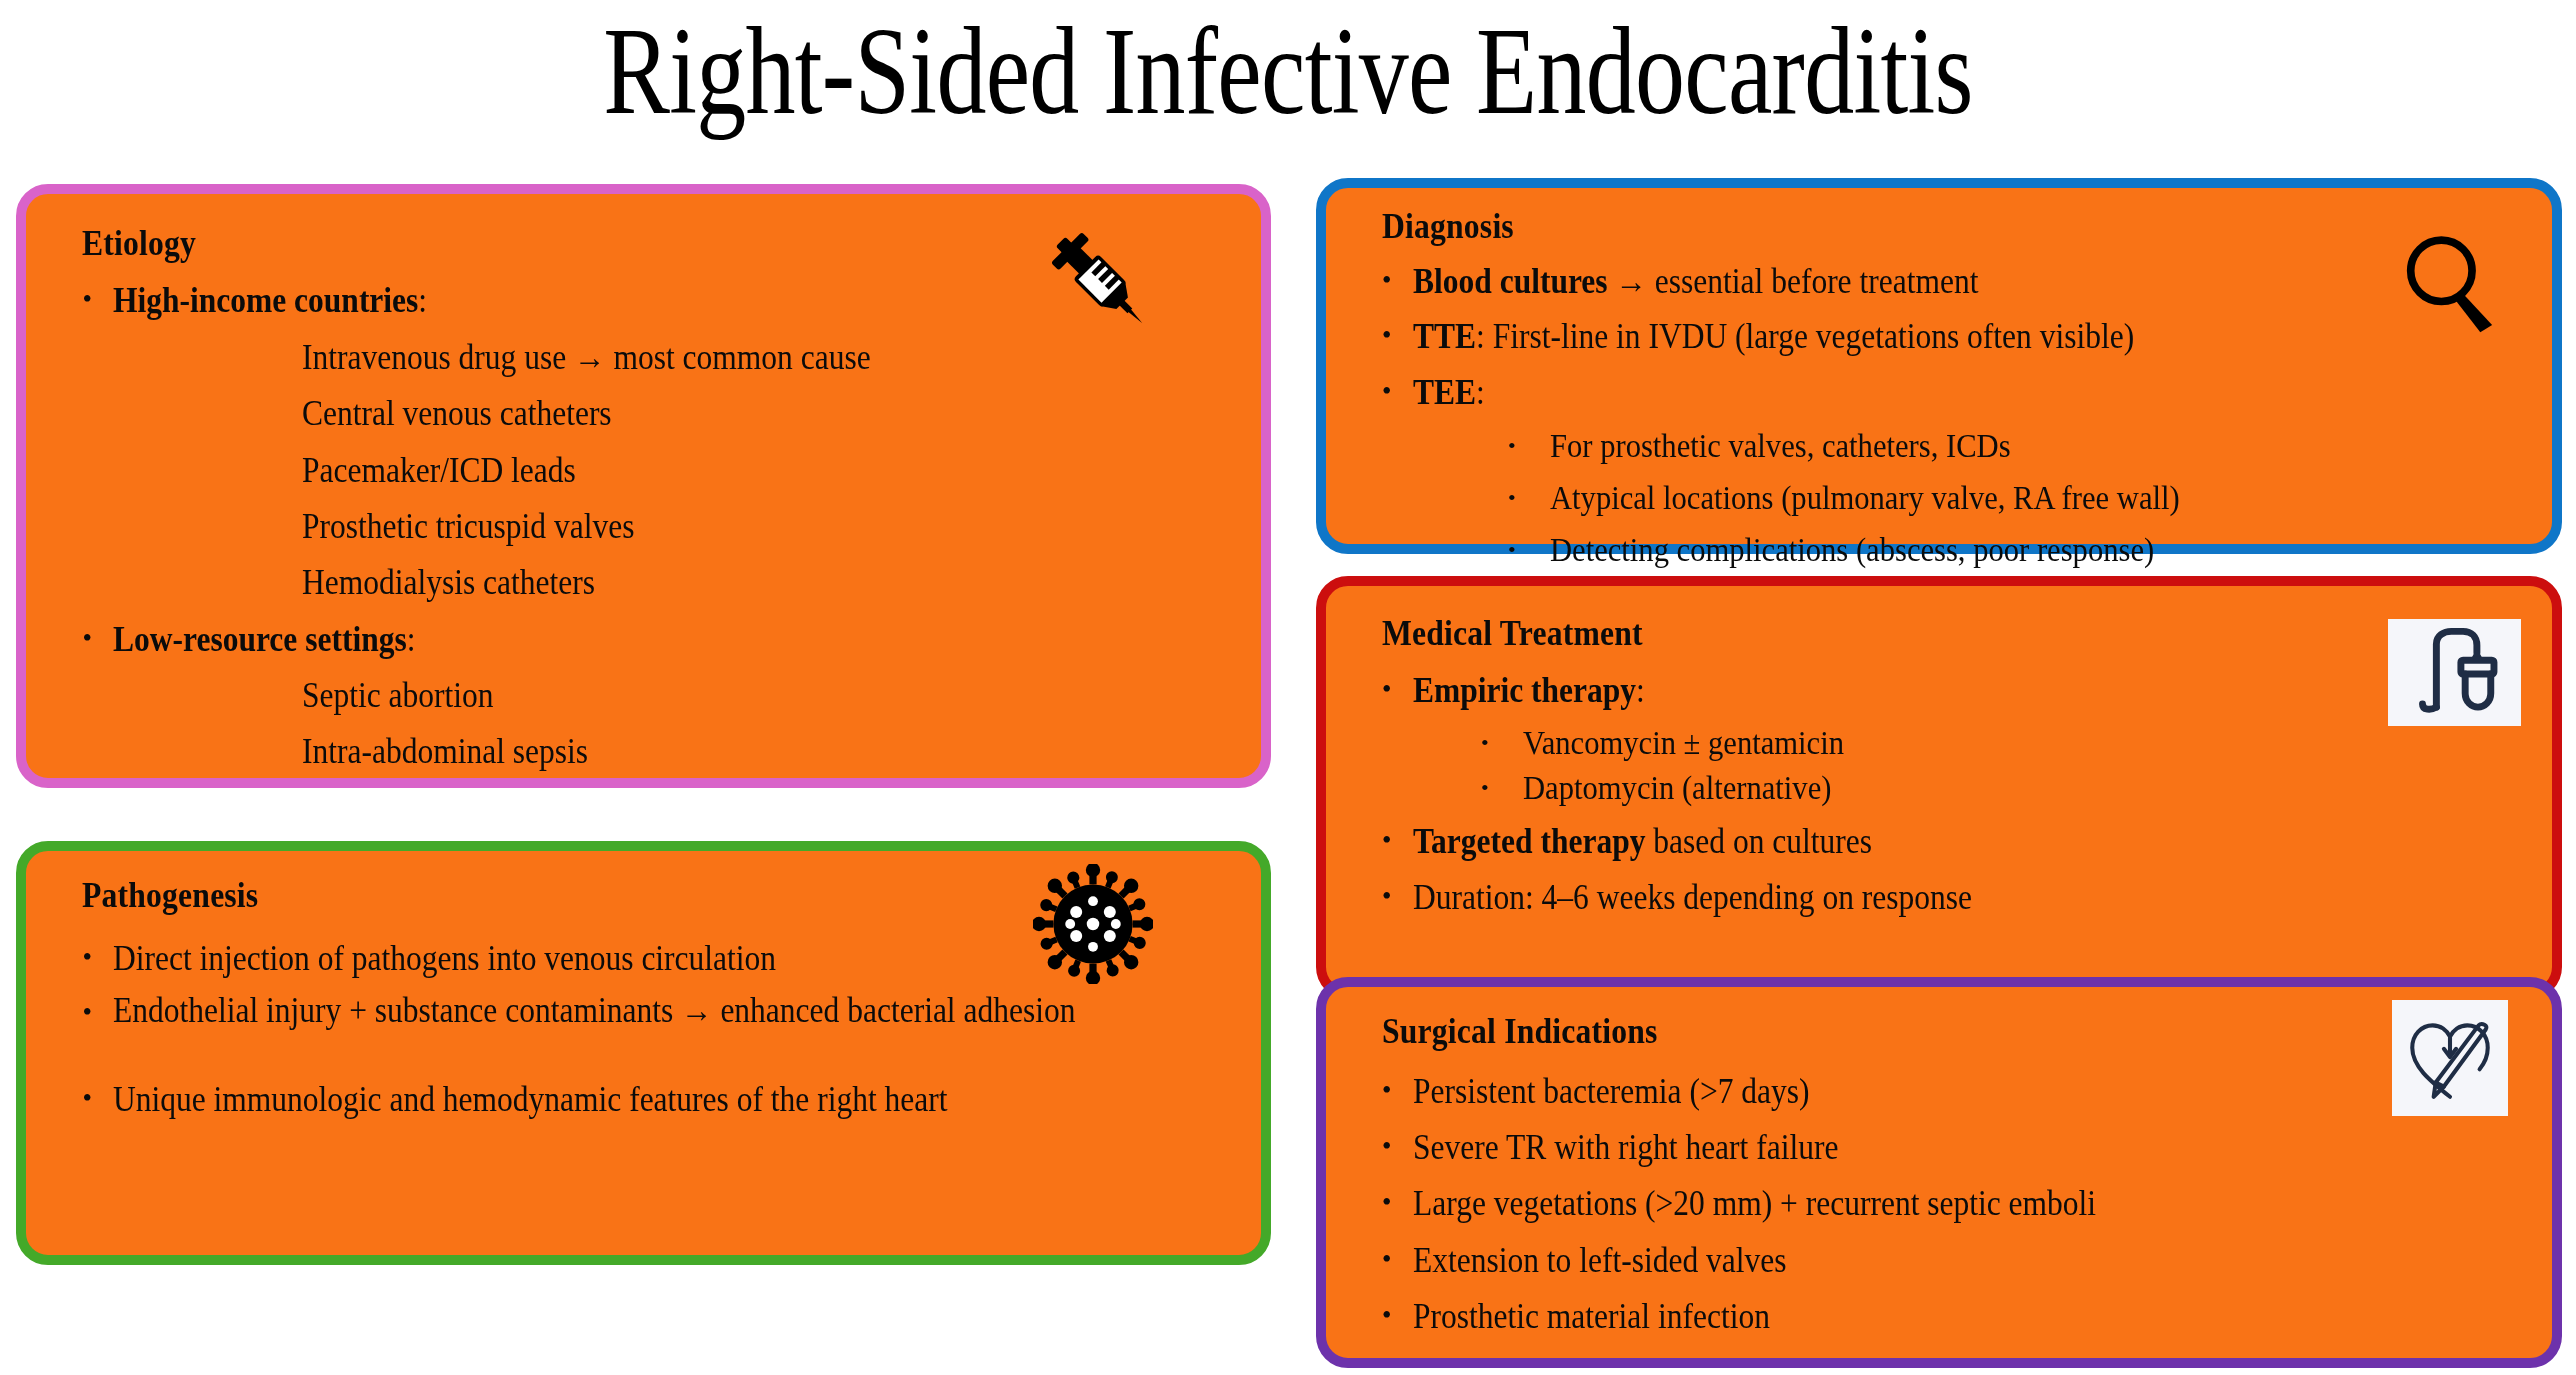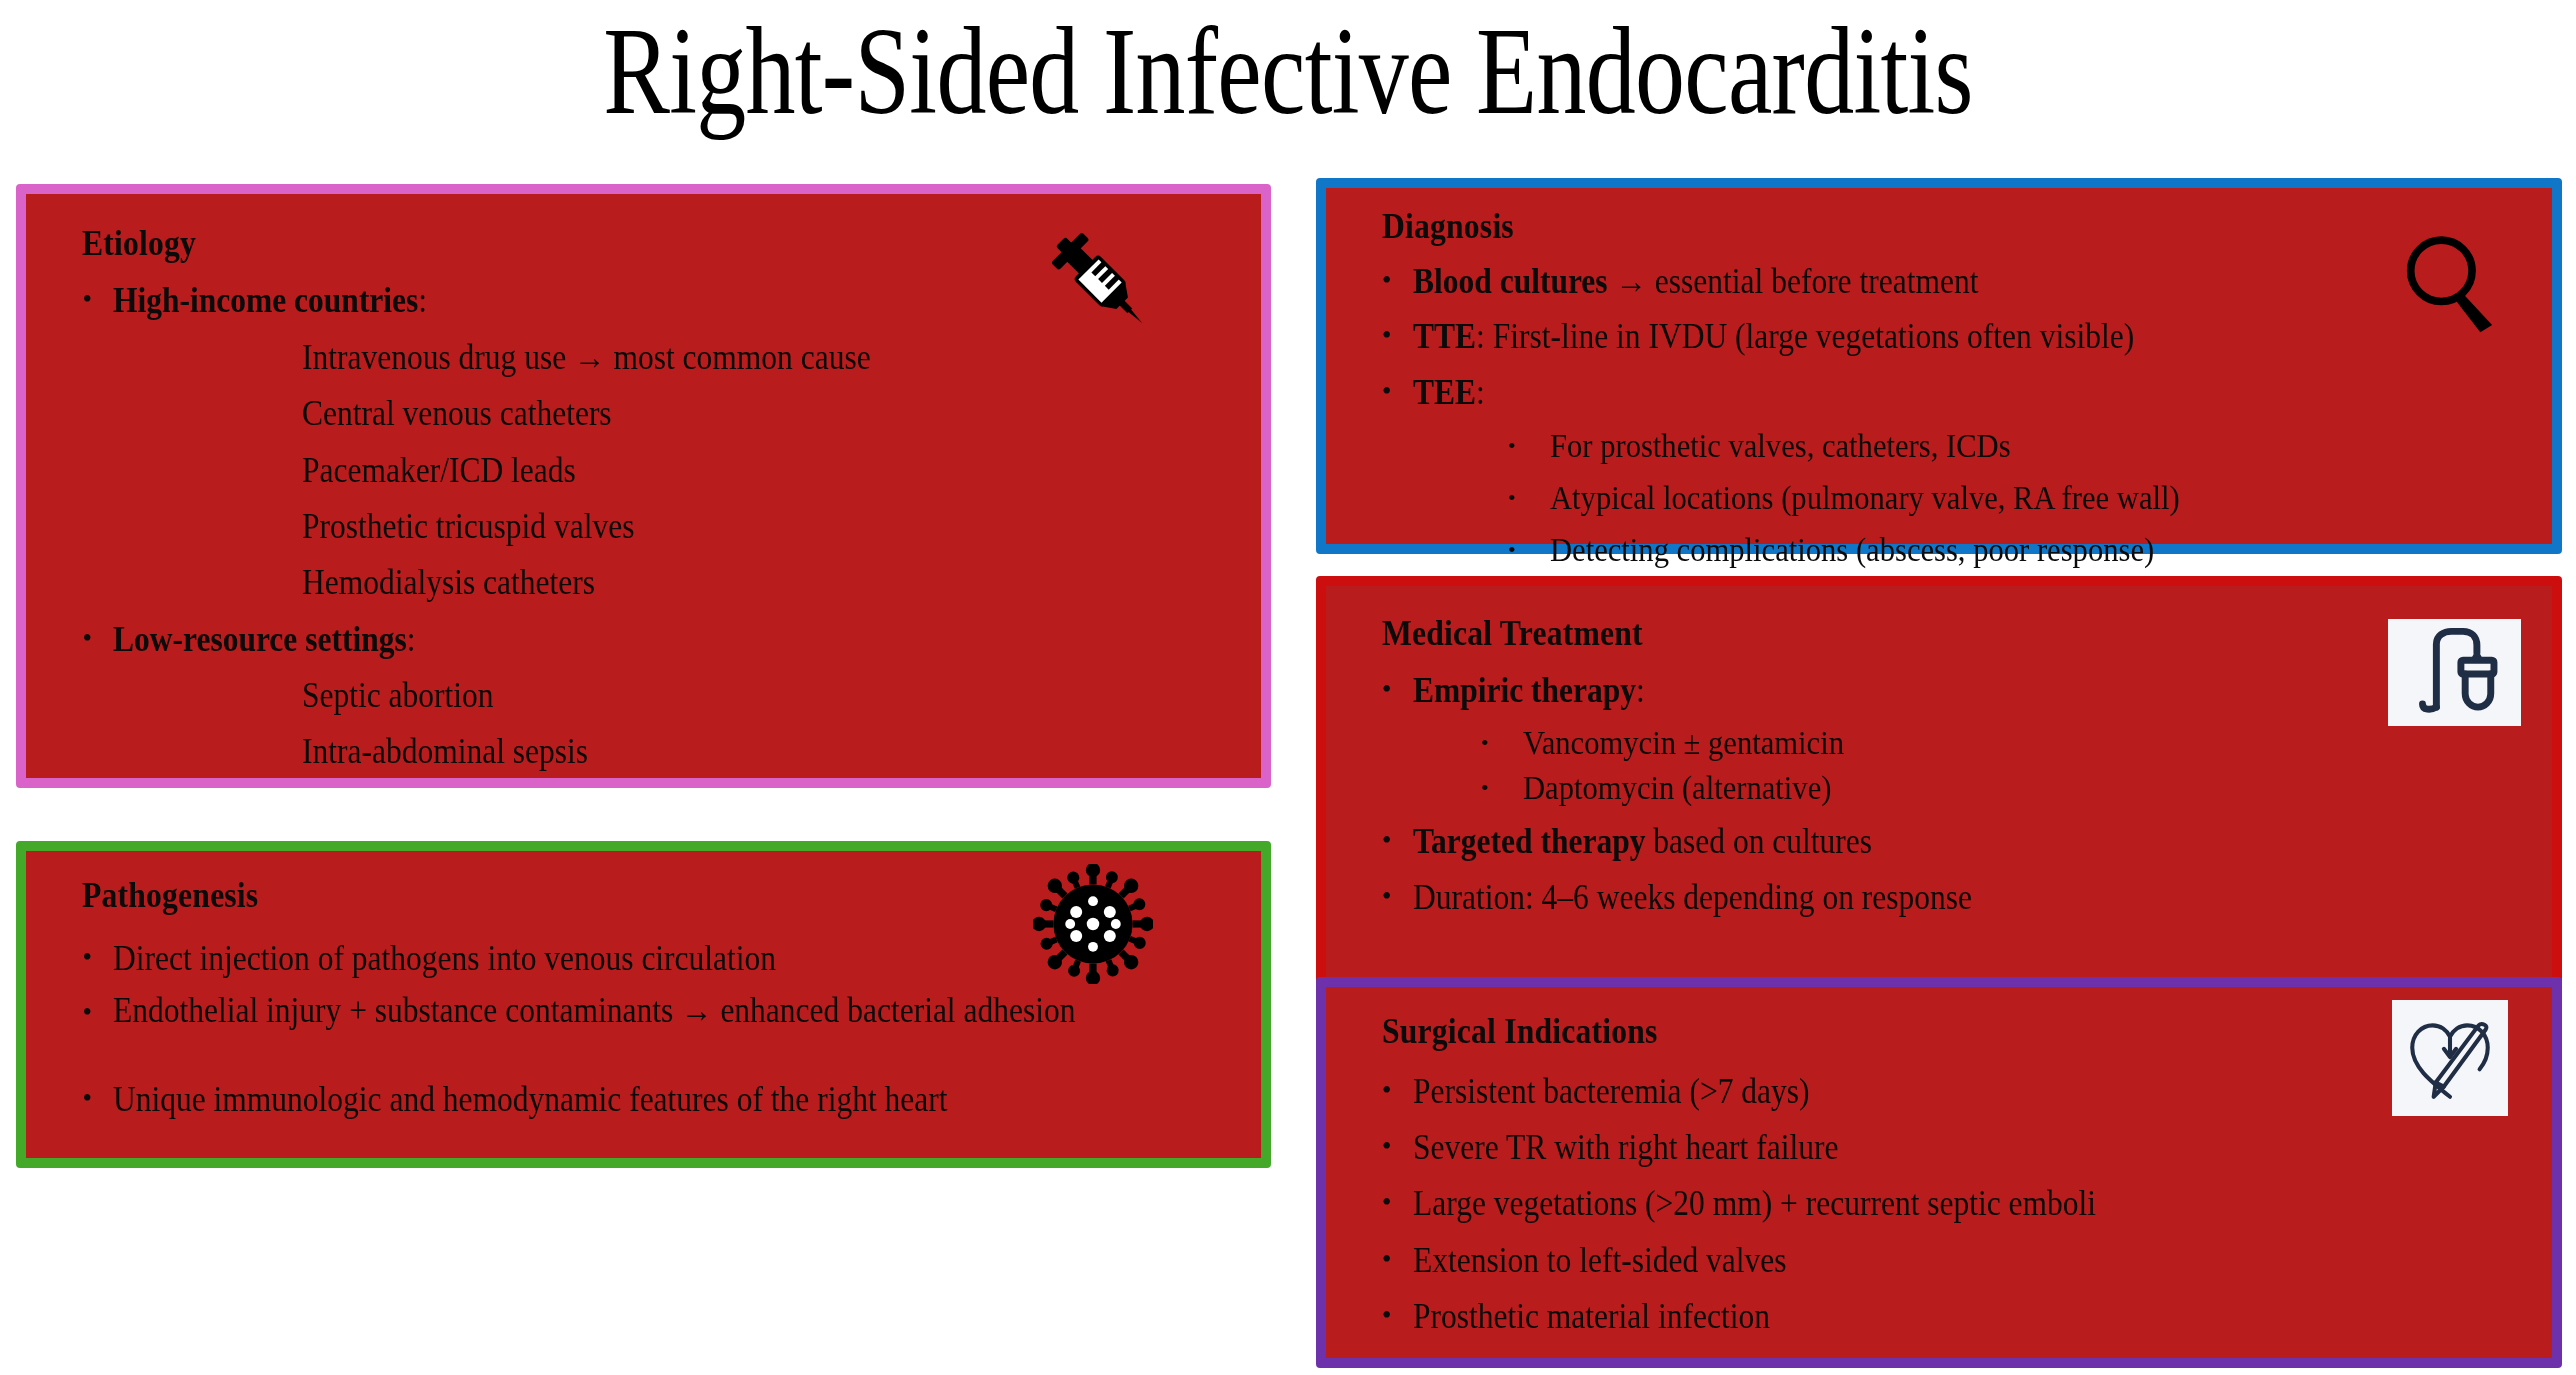--- a/index.html
+++ b/index.html
@@ -30,24 +30,24 @@
     letter-spacing: -0.9px;
     transform: scaleX(0.80);
     transform-origin: 50% 0;
     white-space: nowrap;
     color: #000000;
   }
 
   
   .card {
     position: absolute;
-    background: #b91c1c;
+    background: #f97316;
     box-sizing: border-box;
     border-style: solid;
-    border-radius: 4px;
+    border-radius: 32px;
   }
   .card-inner {
     position: relative;
     width: 100%;
     height: 100%;
   }
 
   .sec-title {
     font-weight: bold;
     font-size: 36px;
@@ -102,21 +102,21 @@
     align-items: center;
     justify-content: center;
   }
 
   
   #card-etiology {
     left: 16.4px; top: 184px; width: 1255px; height: 604px;
     border-width: 10px; border-color: #d963c9;
   }
   #card-pathogenesis {
-    left: 16.4px; top: 841px; width: 1255px; height: 327px;
+    left: 16.4px; top: 841px; width: 1255px; height: 424px;
     border-width: 10px; border-color: #44a929;
   }
   #card-diagnosis {
     left: 1316px; top: 178px; width: 1246px; height: 376px;
     border-width: 10px; border-color: #0f76c8; font-family: Liberation Serif, serif;
   }
   #card-medical {
     left: 1316px; top: 576px; width: 1246px; height: 423px;
     border-width: 10px; border-color: #cc0e0e; text-decoration: underline;
   }

